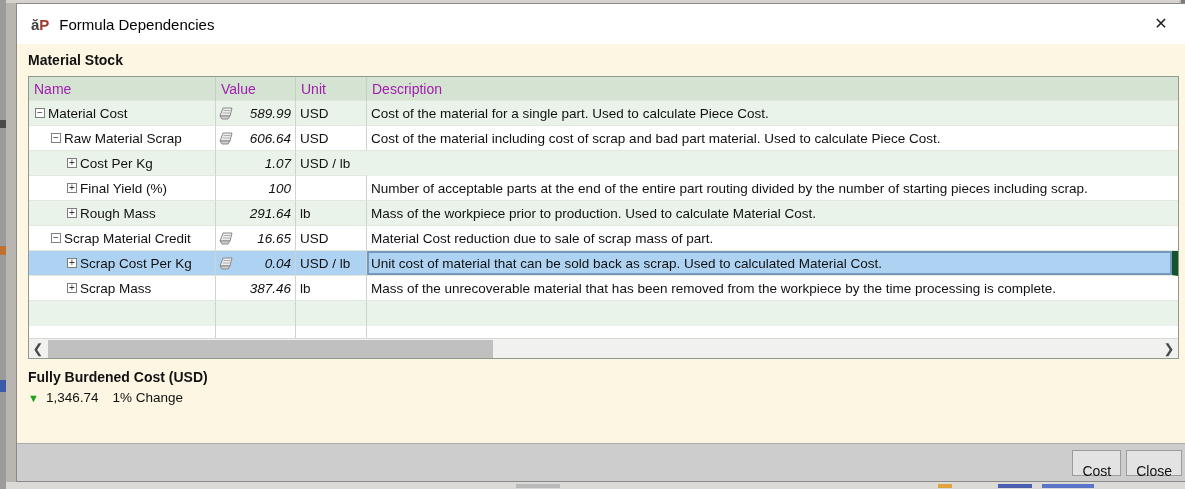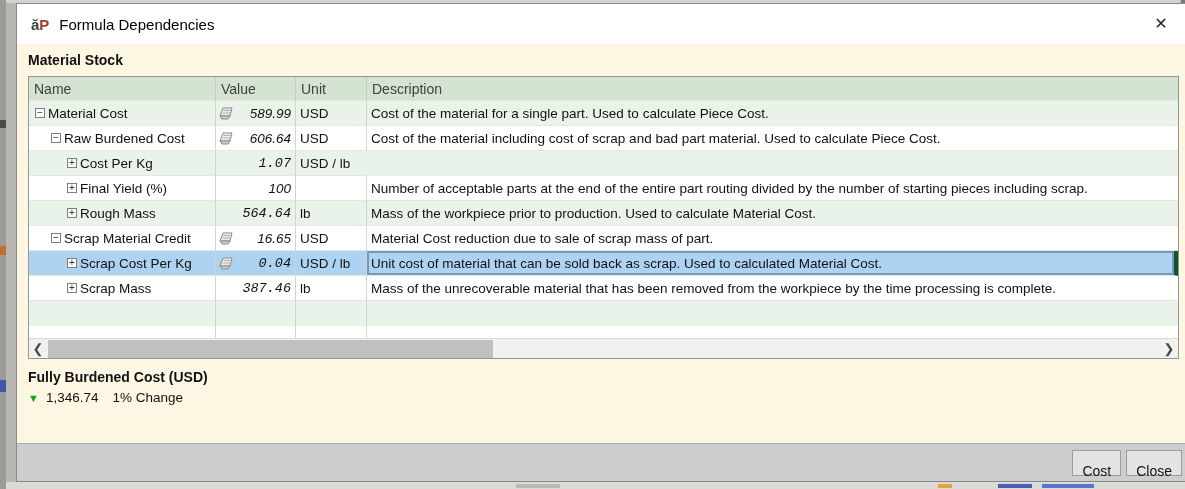--- a/index.html
+++ b/index.html
@@ -32,39 +32,39 @@
     border-bottom:1px solid #8e8e8e; display:flex; align-items:center; padding:0 10px;
     font-size:14px; color:#111; flex:0 0 auto; }
   .partstrip b { font-weight:bold; }
 
   .content { flex:1 1 auto; background:#fdf6e3; position:relative; }
   .sectitle { margin:8px 0 0 11px; font-size:14px; font-weight:bold; color:#111; }
 
   .tablewrap { margin:8px 10px 0 11px; width:1151px; border:1px solid #8f998f; background:#fff; }
   .row { display:grid; grid-template-columns:187px 80px 71px 1fr; }
   .thead { height:24px; background:#d5e3d3; }
-  .thead .cell { font-size:14px; color:#404040; display:flex; align-items:center;
+  .thead .cell { font-size:14px; color:#a21caf; display:flex; align-items:center;
     padding-left:5px; border-right:1px solid #c2cfc2; }
   .trow { height:25px; }
   .trow.alt { background:#eaf3ea; }
   .trow.sel { background:#aed3f2; }
   .cell { font-size:13.5px; color:#111; display:flex; align-items:center; overflow:hidden;
     white-space:nowrap; border-right:1px solid #ccd6cc; border-bottom:1px solid #e4e7de; }
   .trow .cell:last-child, .thead .cell:last-child { border-right:none; }
   .cell.name { padding-left:3px; }
   .indent { display:inline-block; height:1px; flex:0 0 auto; }
   .expander { flex:0 0 auto; width:10px; height:10px; border:1px solid #7e7e7e; background:#fff;
     color:#333; font-size:10px; line-height:8px; text-align:center; margin-right:3px; cursor:pointer; }
   .cell.value { padding:0 4px 0 3px; }
   .calcicon { flex:0 0 auto; display:inline-flex; }
   .val { margin-left:auto;font-style:italic; }
-  .val.it { font-style:italic;font-family:Liberation Mono, monospace; }
+  .val.it { font-style:italic; }
   .cell.unit { padding-left:4px; }
   .cell.desc { padding-left:4px; }
-  .trow.sel .cell.desc { box-shadow:inset 0 0 0 2px #7499bd; border-right:4px solid #14532d; }
+  .trow.sel .cell.desc { box-shadow:inset 0 0 0 2px #7499bd; border-right:6px solid #14532d; }
   .fillrow { display:grid; grid-template-columns:187px 80px 71px 1fr; }
   .fillrow div { border-right:1px solid #ccd6cc; }
   .fillrow div:last-child { border-right:none; }
   .fillrow.green { height:25px; background:#eaf3ea; }
   .fillrow.white { height:12px; background:#fff; }
 
   .hscroll { height:20px; background:#f1f1f0; position:relative; border-top:1px solid #d9d9d9; }
   .arr { position:absolute; top:0; width:18px; height:20px; color:#4a4a4a; font-size:13px;
     text-align:center; line-height:19px; cursor:pointer; }
   .arr.left { left:0; }
@@ -134,21 +134,21 @@
       </span>
       <span class="val">589.99</span>
     </div>
     <div class="cell unit">USD</div>
     <div class="cell desc">Cost of the material for a single part. Used to calculate Piece Cost.</div>
   </div>
           <div class="row trow">
     <div class="cell name">
       <span class="indent" style="width: 19px;"></span>
       <span class="expander">−</span>
-      <span class="nm">Raw Burdened Cost</span>
+      <span class="nm">Raw Material Scrap</span>
     </div>
     <div class="cell value">
       <span class="calcicon">
         <svg width="15" height="13" viewBox="0 0 15 13">
           <polygon points="4,1 13,1 11,9 1,9" fill="#ececec" stroke="#8a8a8a" stroke-width="1"></polygon>
           <polygon points="1,9 11,9 9,12 3,12" fill="#cfcfcf" stroke="#8a8a8a" stroke-width="1"></polygon>
           <line x1="4.5" y1="3.5" x2="11.5" y2="3.5" stroke="#b0b0b0" stroke-width="1"></line>
           <line x1="3.8" y1="6" x2="11" y2="6" stroke="#b0b0b0" stroke-width="1"></line>
         </svg>
       </span>
@@ -204,21 +204,21 @@
     </div>
     <div class="cell value">
       <span class="calcicon" style="visibility: hidden;">
         <svg width="15" height="13" viewBox="0 0 15 13">
           <polygon points="4,1 13,1 11,9 1,9" fill="#ececec" stroke="#8a8a8a" stroke-width="1"></polygon>
           <polygon points="1,9 11,9 9,12 3,12" fill="#cfcfcf" stroke="#8a8a8a" stroke-width="1"></polygon>
           <line x1="4.5" y1="3.5" x2="11.5" y2="3.5" stroke="#b0b0b0" stroke-width="1"></line>
           <line x1="3.8" y1="6" x2="11" y2="6" stroke="#b0b0b0" stroke-width="1"></line>
         </svg>
       </span>
-      <span class="val it">564.64</span>
+      <span class="val it">291.64</span>
     </div>
     <div class="cell unit">lb</div>
     <div class="cell desc">Mass of the workpiece prior to production. Used to calculate Material Cost.</div>
   </div>
           <div class="row trow">
     <div class="cell name">
       <span class="indent" style="width: 19px;"></span>
       <span class="expander">−</span>
       <span class="nm">Scrap Material Credit</span>
     </div>

